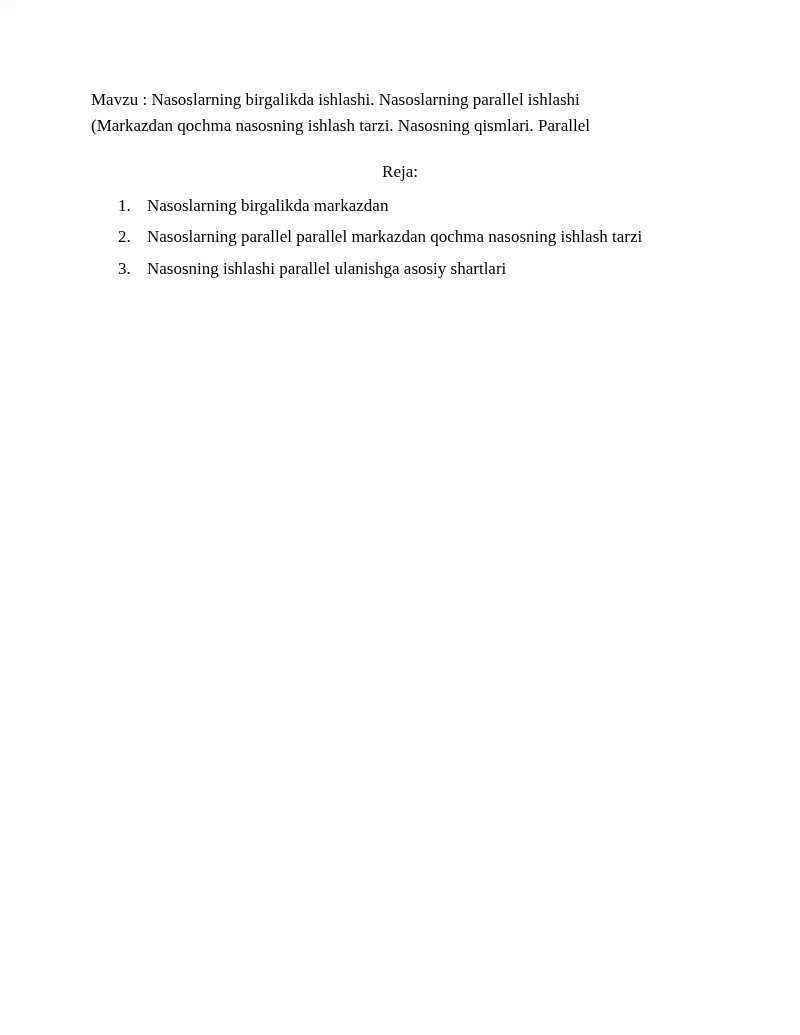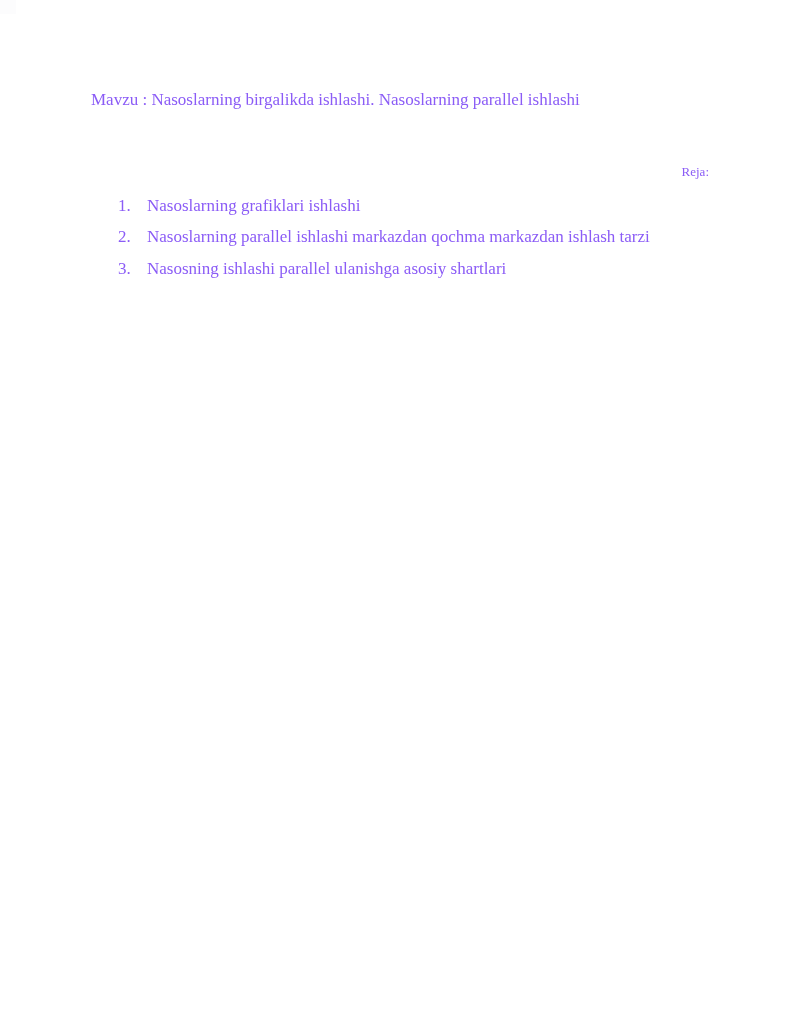--- a/index.html
+++ b/index.html
@@ -11,21 +11,21 @@
     height: 1035px;
     background: #ffffff;
     overflow: hidden;
   }
   .page {
     position: relative;
     width: 800px;
     height: 1035px;
     background: #ffffff;
     font-family: "Liberation Serif", "DejaVu Serif", serif;
-    color: #8b5cf6;
+    color: #000000;
   }
   .corner-artifact {
     position: absolute;
     top: 0;
     left: 0;
     width: 16px;
     height: 14px;
     background: #fcfcfd;
   }
   .content {
@@ -36,23 +36,23 @@
   }
   .intro {
     margin: 0;
     padding-top: 87px;
     font-size: 17px;
     line-height: 25.5px;
     white-space: nowrap;
   }
   .reja {
     margin: 21px 0 0 0;
-    font-size: 13px;
+    font-size: 17px;
     line-height: 25.5px;
-    text-align: right;
+    text-align: center;
   }
   .plan-list {
     margin: 5px 0 0 0;
     padding: 0;
     list-style: none;
     font-size: 17px;
     line-height: 31.5px;
   }
   .plan-item {
     display: flex;
@@ -71,33 +71,33 @@
 </head>
 <body>
 
 <div class="page">
   <div class="corner-artifact"></div>
 
   <div class="content">
 
     <p class="intro">
       <span>Mavzu : Nasoslarning birgalikda ishlashi. Nasoslarning parallel ishlashi</span><br>
-      <br>
+      <span>(Markazdan qochma nasosning ishlash tarzi. Nasosning qismlari. Parallel</span><br>
     </p>
 
     <p class="reja">Reja:</p>
 
     <ol class="plan-list">
       <li class="plan-item">
         <span class="num">1.</span>
-        <span class="item-text">Nasoslarning grafiklari ishlashi</span>
+        <span class="item-text">Nasoslarning birgalikda markazdan</span>
       </li>
       <li class="plan-item">
         <span class="num">2.</span>
-        <span class="item-text">Nasoslarning parallel ishlashi markazdan qochma markazdan ishlash tarzi</span>
+        <span class="item-text">Nasoslarning parallel parallel markazdan qochma nasosning ishlash tarzi</span>
       </li>
       <li class="plan-item">
         <span class="num">3.</span>
         <span class="item-text">Nasosning ishlashi parallel ulanishga asosiy shartlari</span>
       </li>
     </ol>
 
   </div>
 </div>
 

